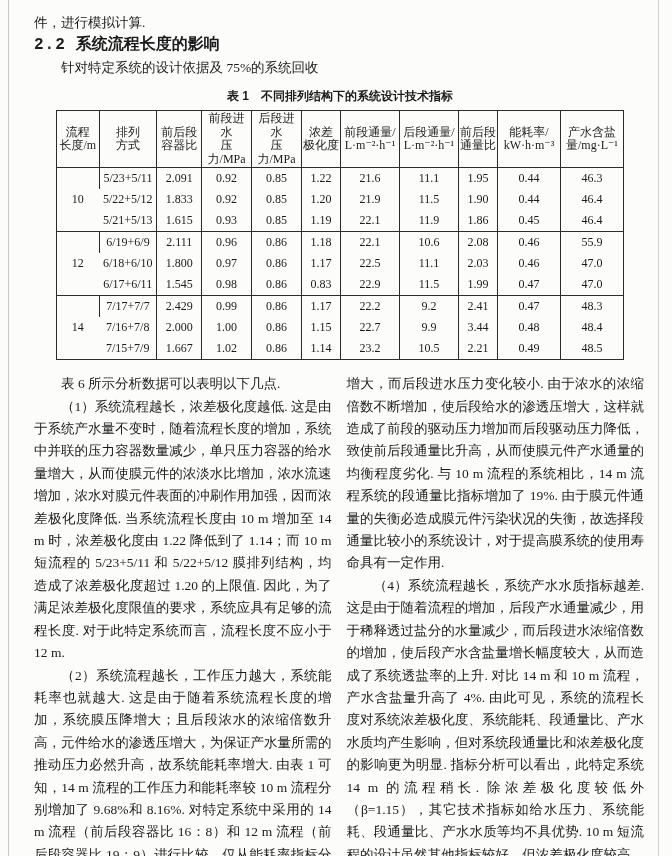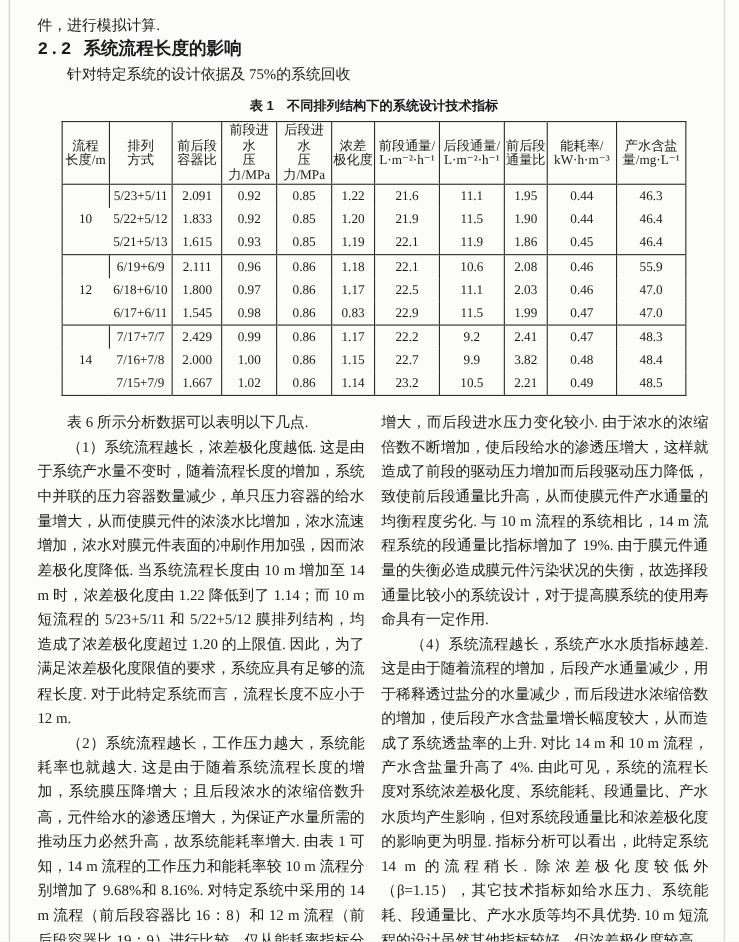--- a/index.html
+++ b/index.html
@@ -209,21 +209,21 @@
               <td>48.3</td>
             </tr>
             <tr>
               <td>7/16+7/8</td>
               <td>2.000</td>
               <td>1.00</td>
               <td>0.86</td>
               <td>1.15</td>
               <td>22.7</td>
               <td>9.9</td>
-              <td>3.82</td>
+              <td>3.44</td>
               <td>0.48</td>
               <td>48.4</td>
             </tr>
             <tr>
               <td>7/15+7/9</td>
               <td>1.667</td>
               <td>1.02</td>
               <td>0.86</td>
               <td>1.14</td>
               <td>23.2</td>

